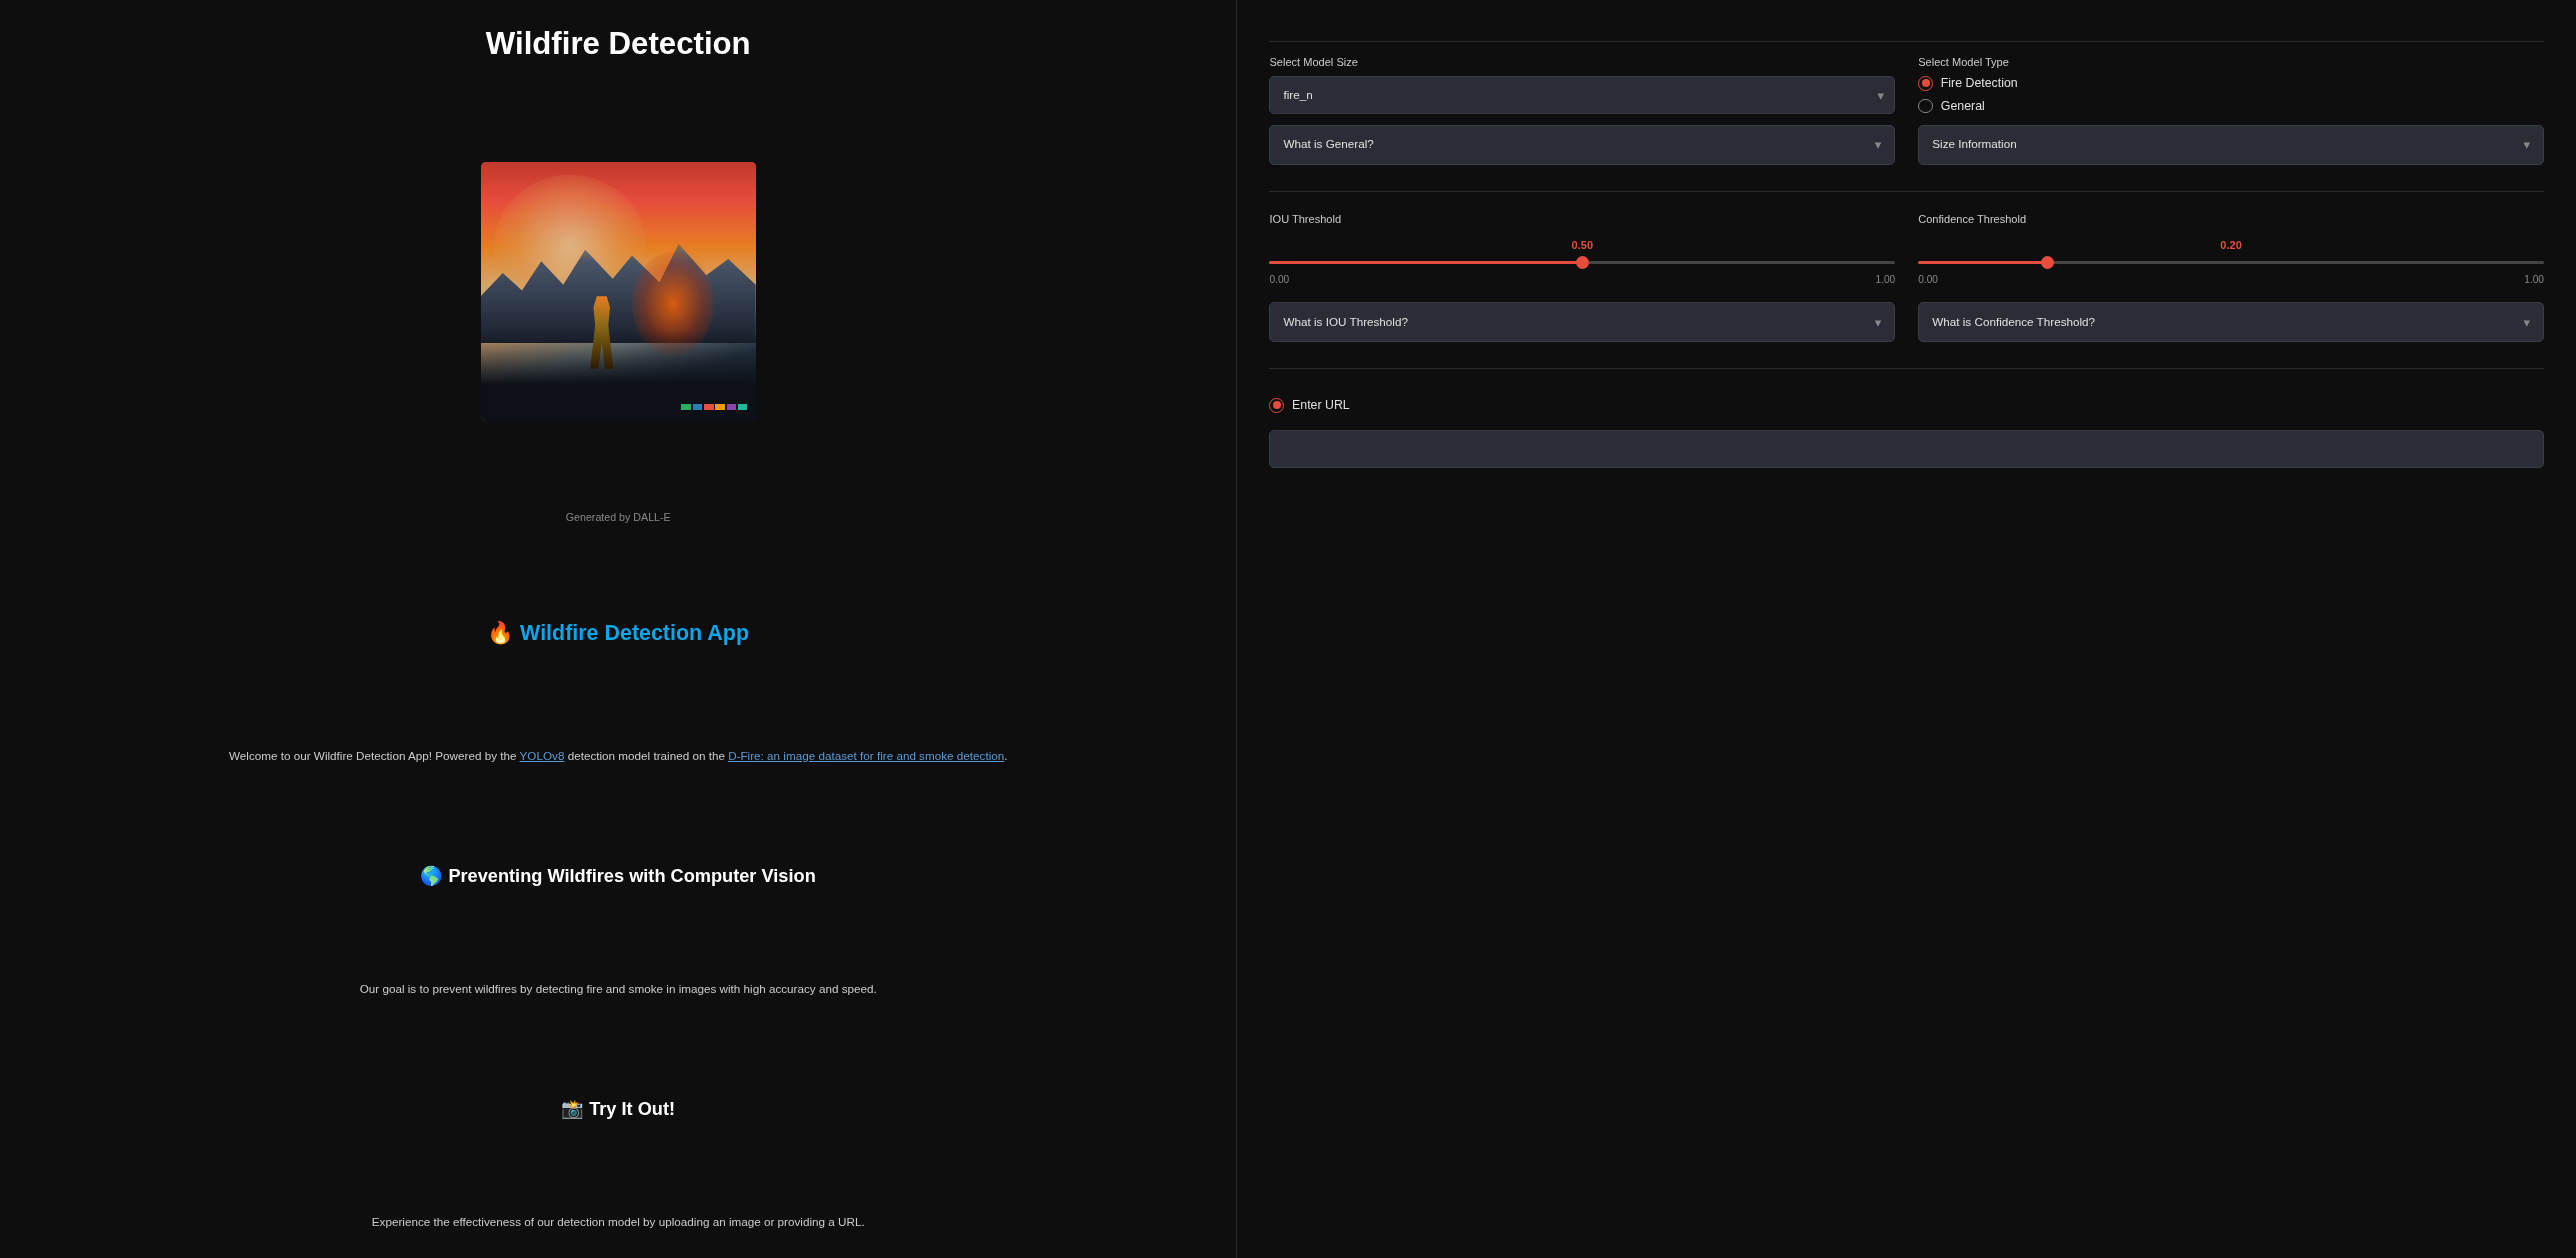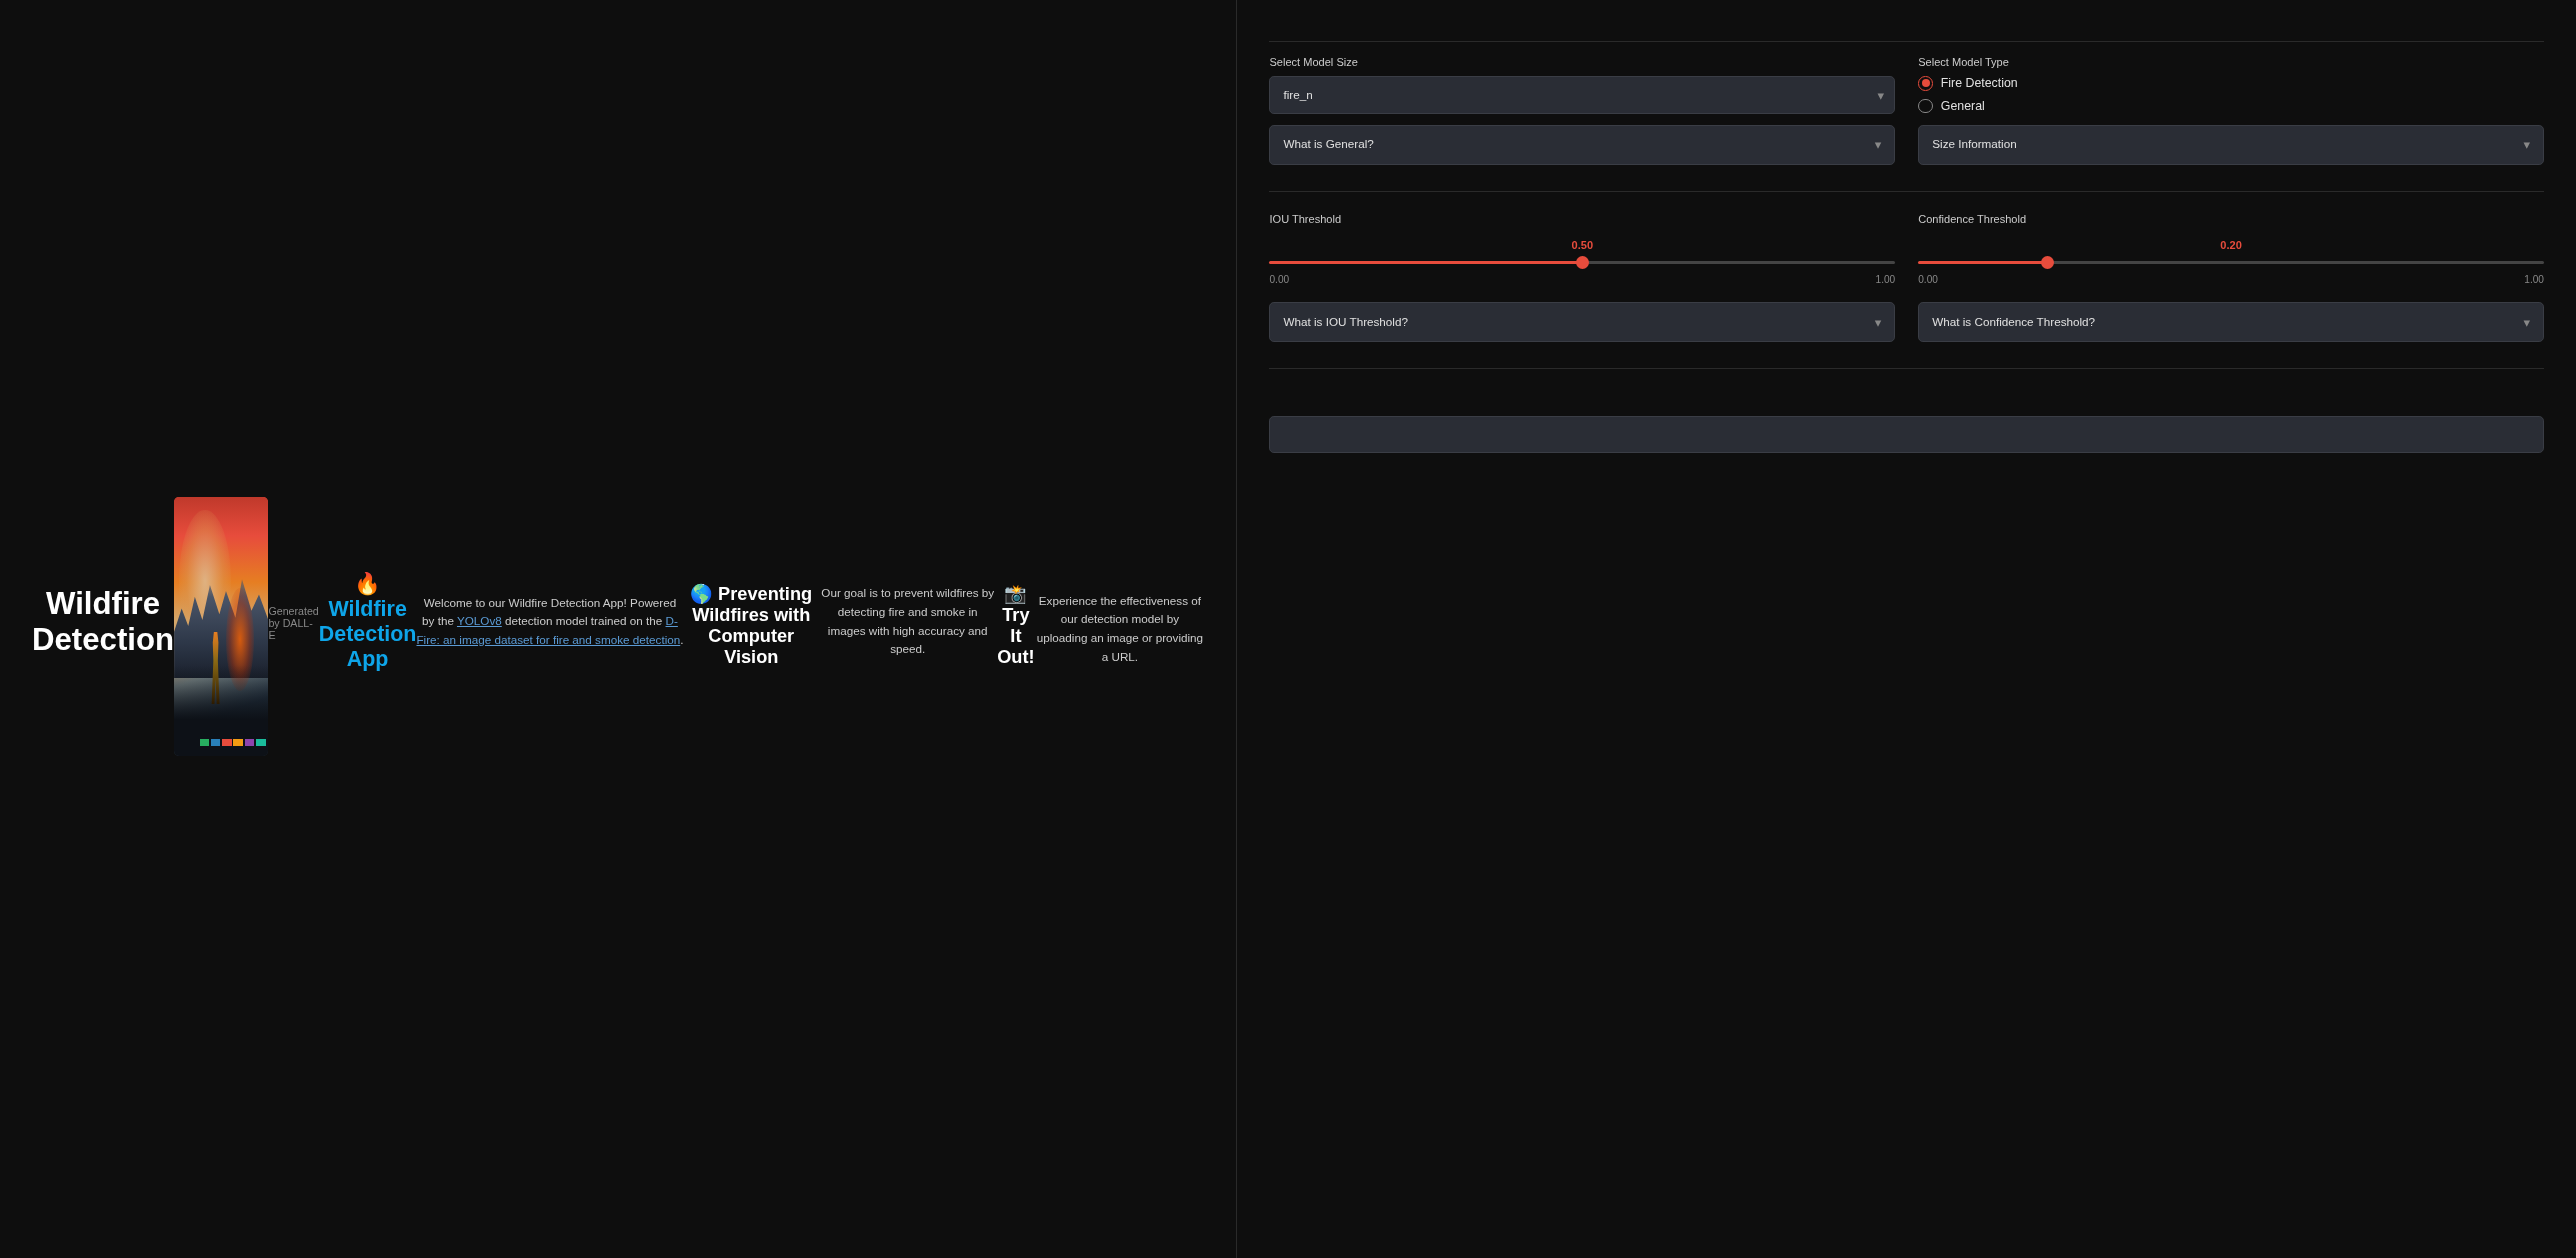--- a/index.html
+++ b/index.html
@@ -8,21 +8,21 @@
       color: #e0e0e0;
       font-family: 'Segoe UI', Arial, sans-serif;
       min-height: 100vh;
       display: flex;
       flex-direction: row;
     }
     .left-panel {
       width: 48%;
       padding: 26px 32px;
       display: flex;
-      flex-direction: row;
+      flex-direction: column;
       align-items: center;
       justify-content: space-between;
     }
     .right-panel {
       width: 52%;
       padding: 26px 32px;
       display: flex;
       flex-direction: column;
       border-left: 0.8px solid #2a2a2a;
     }
@@ -436,20 +436,24 @@
         <span>What is Confidence Threshold?</span>
         <span class="chevron">▾</span>
       </div>
     </div>
   </div>
 
   <hr>
 
   <div class="image-source-section">
     <div style="margin-top: 8px; display: flex; flex-direction: column; gap: 8px;">
+      <div class="radio-option">
+        <div class="radio-dot selected"></div>
+        <span class="radio-label">Enter URL</span>
+      </div>
     </div>
 
     <div style="margin-top: 11.3px;">
       <input type="text" class="url-input" placeholder="" style="">
     </div>
   </div>
 </div>
 
 
 </body></html>

